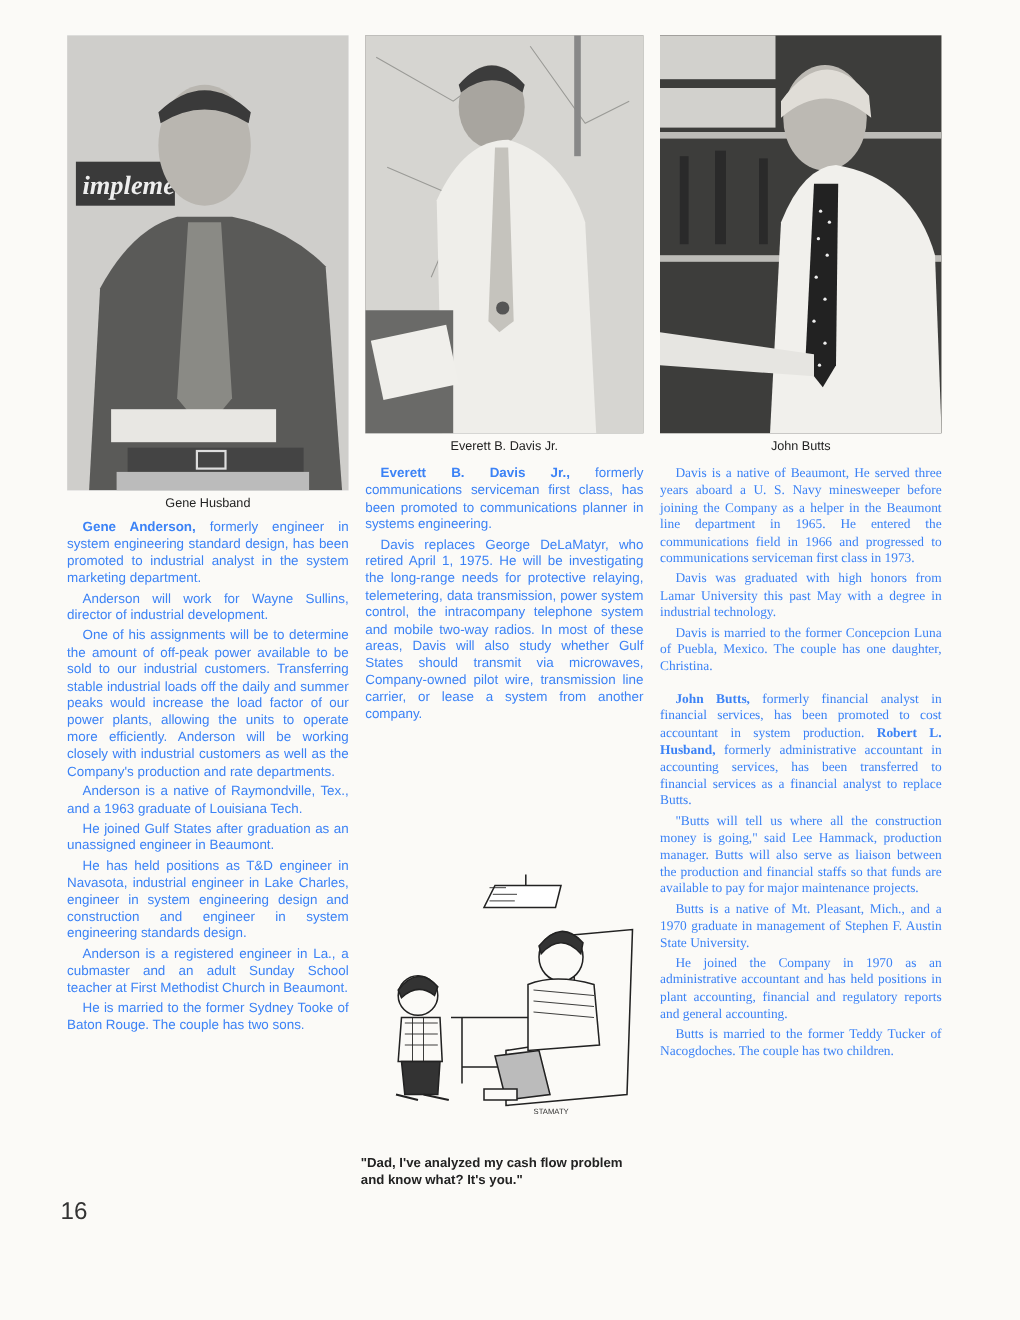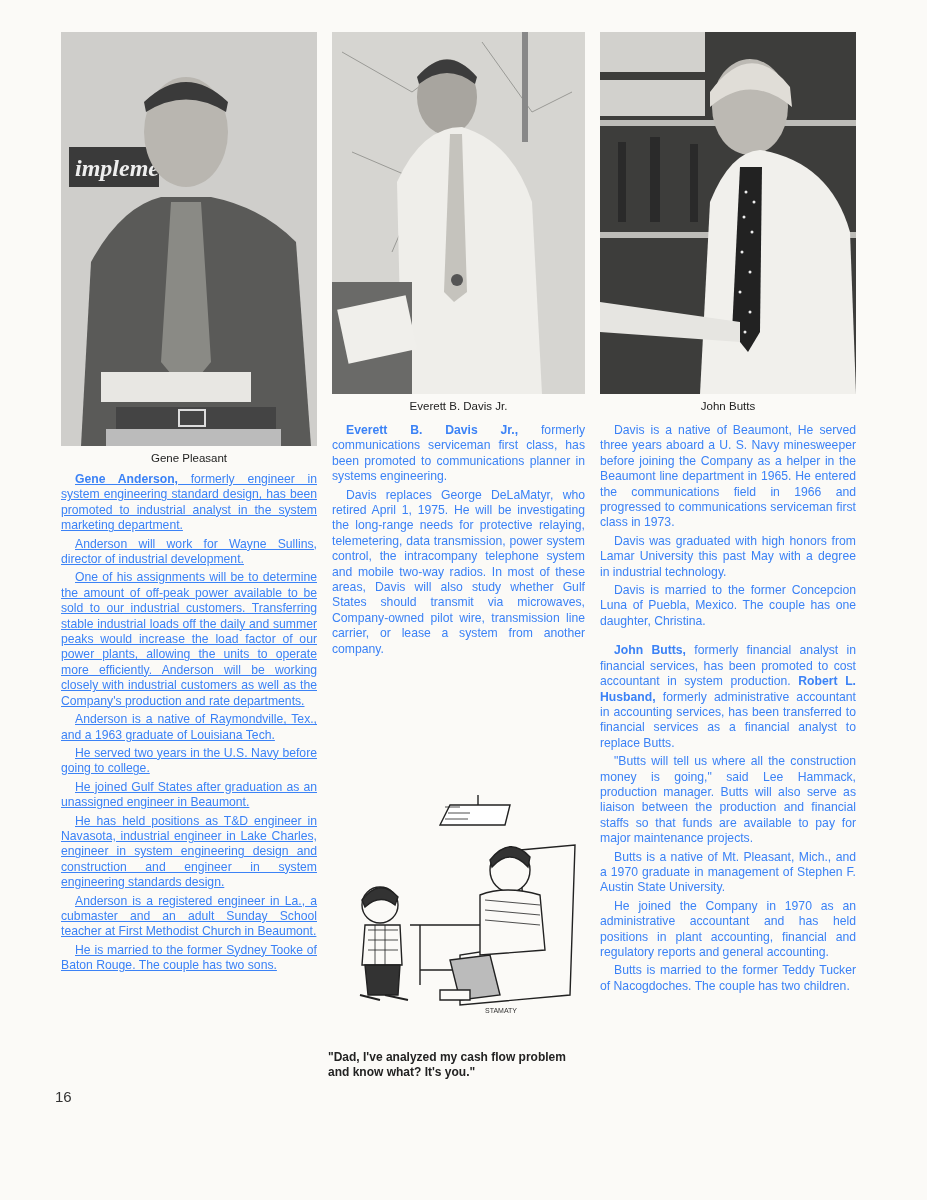--- a/index.html
+++ b/index.html
@@ -9,41 +9,41 @@
   }
   .photo { position:absolute; overflow:hidden; background:#9a9a96; }
   .photo svg { width:100%; height:100%; display:block; }
   .caption { position:absolute; font-weight:normal; font-size:11.5px; text-align:center; color:#222; }
   .col { position:absolute; font-size:12.2px; line-height:15.4px; text-align:justify; color:#3b82f6; }
   .col p { margin:0 0 3px 0; text-indent:14px; }
   .col p.gap { margin-top:14px; }
   .col b { font-weight:bold; }
   .cartoon { position:absolute; }
   .cartoon-caption { position:absolute; font-weight:bold; font-size:12px; line-height:15px; color:#222; }
-  .page-number { position:absolute; font-size:15px; color:#333; }
+  .page-number { position:absolute; font-size:22px; color:#333; }
 </style>
 </head>
 <body>
 
 <div class="photo" style="left:61px;top:32px;width:256px;height:414px;background:#e5e5e5;">
   <svg viewBox="0 0 256 414" preserveAspectRatio="none">
     <rect x="0" y="0" width="256" height="414" fill="#cfcecb"></rect>
     <rect x="8" y="115" width="90" height="40" fill="#3a3a3a"></rect>
     <text x="14" y="144" font-family="Liberation Serif, serif" font-style="italic" font-weight="bold" font-size="24" fill="#eee">impleme</text>
     <ellipse cx="125" cy="100" rx="42" ry="55" fill="#b9b6b0"></ellipse>
     <path d="M83 70 Q125 30 167 70 L165 80 Q125 55 85 80 Z" fill="#3a3a3a"></path>
     <path d="M20 414 L30 230 Q60 175 100 165 L150 165 Q200 175 235 210 L250 414 Z" fill="#5a5a58"></path>
     <path d="M110 170 L140 170 L150 330 L125 360 L100 330 Z" fill="#8a8a85"></path>
     <rect x="40" y="340" width="150" height="30" fill="#e8e7e3"></rect>
     <rect x="55" y="375" width="160" height="22" fill="#444"></rect>
     <rect x="118" y="378" width="26" height="16" fill="none" stroke="#ddd" stroke-width="2"></rect>
     <rect x="45" y="397" width="175" height="17" fill="#bbb"></rect>
   </svg>
 </div>
-<div class="caption" style="left:61px;top:452px;width:256px;">Gene Pleasant</div>
+<div class="caption" style="left:61px;top:452px;width:256px;">Gene Husband</div>
 
 <div class="photo" style="left:332px;top:32px;width:253px;height:362px;">
   <svg viewBox="0 0 253 362" preserveAspectRatio="none">
     <rect x="0" y="0" width="253" height="362" fill="#d6d5d1"></rect>
     <path d="M10 20 L80 60 L120 30 M20 120 L90 150 L60 220 M150 10 L200 80 L240 60" stroke="#9a9a96" fill="none" stroke-width="1"></path>
     <rect x="190" y="0" width="6" height="110" fill="#888"></rect>
     <ellipse cx="115" cy="65" rx="30" ry="38" fill="#a8a59f"></ellipse>
     <path d="M85 45 Q115 10 145 45 L143 52 Q115 30 87 52 Z" fill="#3c3c3c"></path>
     <path d="M70 362 L65 150 Q90 95 130 95 Q180 110 200 170 L210 362 Z" fill="#efeeea"></path>
     <path d="M118 102 L130 102 L135 260 L122 270 L112 260 Z" fill="#c5c3bd"></path>
@@ -77,26 +77,25 @@
         <circle cx="150" cy="240" r="1.5"></circle>
       <circle cx="140" cy="260" r="1.5"></circle>
         <circle cx="150" cy="280" r="1.5"></circle>
         <circle cx="145" cy="300" r="1.5"></circle>
     </g>
     <path d="M0 270 L140 290 L140 310 L0 300 Z" fill="#e6e5e1"></path>
   </svg>
 </div>
 <div class="caption" style="left:600px;top:400px;width:256px;">John Butts</div>
 
-<div class="col" style="left:61px;top:472px;width:256px;text-decoration:underline;">
+<div class="col" style="left:61px;top:472px;width:256px;">
   <p><b>Gene Anderson,</b><span> formerly engineer in system engineering standard design, has been promoted to industrial analyst in the system marketing department.</span></p>
   <p>Anderson will work for Wayne Sullins, director of industrial development.</p>
   <p>One of his assignments will be to determine the amount of off-peak power available to be sold to our industrial customers. Transferring stable industrial loads off the daily and summer peaks would increase the load factor of our power plants, allowing the units to operate more efficiently. Anderson will be working closely with industrial customers as well as the Company's production and rate departments.</p>
   <p>Anderson is a native of Raymondville, Tex., and a 1963 graduate of Louisiana Tech.</p>
-  <p>He served two years in the U.S. Navy before going to college.</p>
   <p>He joined Gulf States after graduation as an unassigned engineer in Beaumont.</p>
   <p>He has held positions as T&amp;D engineer in Navasota, industrial engineer in Lake Charles, engineer in system engineering design and construction and engineer in system engineering standards design.</p>
   <p>Anderson is a registered engineer in La., a cubmaster and an adult Sunday School teacher at First Methodist Church in Beaumont.</p>
   <p>He is married to the former Sydney Tooke of Baton Rouge. The couple has two sons.</p>
 </div>
 
 <div class="col" style="left:332px;top:423px;width:253px;">
   <p><b>Everett B. Davis Jr.,</b><span> formerly communications serviceman first class, has been promoted to communications planner in systems engineering.</span></p>
   <p>Davis replaces George DeLaMatyr, who retired April 1, 1975. He will be investigating the long-range needs for protective relaying, telemetering, data transmission, power system control, the intracompany telephone system and mobile two-way radios. In most of these areas, Davis will also study whether Gulf States should transmit via microwaves, Company-owned pilot wire, transmission line carrier, or lease a system from another company.</p>
 </div>
@@ -120,21 +119,21 @@
       <path d="M25 140 L60 140 L62 180 L22 180 Z" fill="#fbfaf7"></path>
       <path d="M28 145 L58 145 M28 155 L58 155 M28 165 L58 165 M35 140 L35 180 M45 140 L45 180" stroke-width="0.8"></path>
       <path d="M25 180 L60 180 L58 210 L28 210 Z" fill="#333"></path>
       <path d="M20 210 L40 215 M45 210 L68 215" stroke-width="2"></path>
     </g>
     <text x="145" y="228" font-family="Liberation Sans, sans-serif" font-size="7" fill="#333">STAMATY</text>
   </svg>
 </div>
 <div class="cartoon-caption" style="left:328px;top:1050px;width:255px;">"Dad, I've analyzed my cash flow problem and know what? It's you."</div>
 
-<div class="col" style="left:600px;top:423px;width:256px;">
+<div class="col" style="left:600px;top:423px;width:256px;font-family:Liberation Serif, serif;">
   <p>Davis is a native of Beaumont, He served three years aboard a U. S. Navy minesweeper before joining the Company as a helper in the Beaumont line department in 1965. He entered the communications field in 1966 and progressed to communications serviceman first class in 1973.</p>
   <p>Davis was graduated with high honors from Lamar University this past May with a degree in industrial technology.</p>
   <p>Davis is married to the former Concepcion Luna of Puebla, Mexico. The couple has one daughter, Christina.</p>
   <p class="gap"><b>John Butts,</b><span> formerly financial analyst in financial services, has been promoted to cost accountant in system production. </span><b>Robert L. Husband,</b><span> formerly administrative accountant in accounting services, has been transferred to financial services as a financial analyst to replace Butts.</span></p>
   <p>"Butts will tell us where all the construction money is going," said Lee Hammack, production manager. Butts will also serve as liaison between the production and financial staffs so that funds are available to pay for major maintenance projects.</p>
   <p>Butts is a native of Mt. Pleasant, Mich., and a 1970 graduate in management of Stephen F. Austin State University.</p>
   <p>He joined the Company in 1970 as an administrative accountant and has held positions in plant accounting, financial and regulatory reports and general accounting.</p>
   <p>Butts is married to the former Teddy Tucker of Nacogdoches. The couple has two children.</p>
 </div>
 

